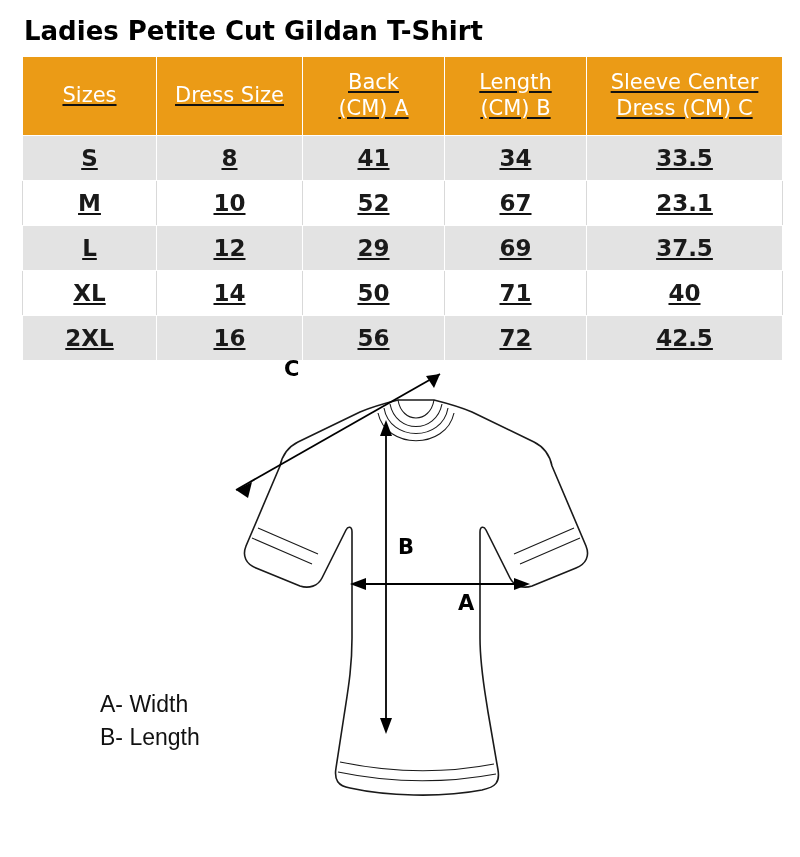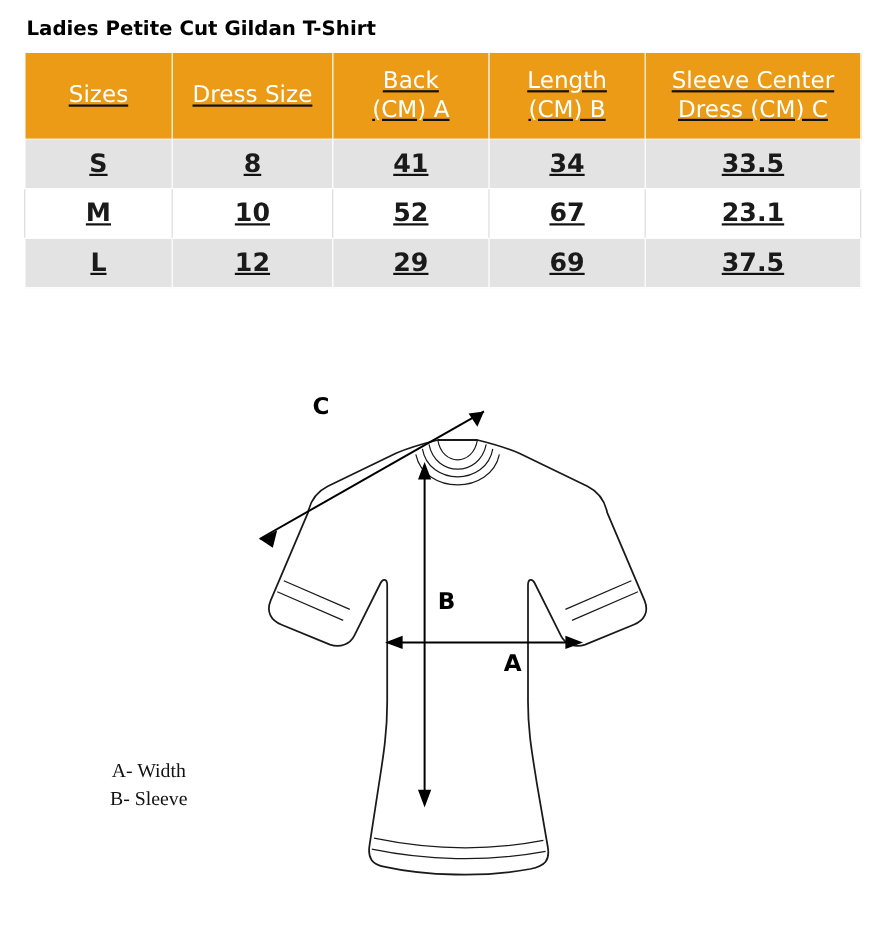--- a/index.html
+++ b/index.html
@@ -10,21 +10,21 @@
   body {
     width: 800px;
     height: 857px;
     font-family: "DejaVu Sans", sans-serif;
     color: #111111;
     position: relative;
     overflow: hidden;
   }
 
   .page-title {
-    font-size: 18px;
+    font-size: 26px;
     font-weight: bold;
     color: #000000;
     margin: 16px 0 10px 24px;
     letter-spacing: 0px;
   }
 
   table.size-table {
     border-collapse: collapse;
     width: 760px;
     margin: 0 0 0 22px;
@@ -77,25 +77,24 @@
     left: 68px;
     top: 338px;
     width: 664px;
     height: 500px;
   }
 
   .legend {
     position: absolute;
     left: 100px;
     top: 688px;
-    font-size: 18px;
+    font-size: 23px;
     color: #111111;
     line-height: 1.42;
-    font-family: Liberation Serif, serif;
-    text-align: center;
+    font-family: Liberation Sans, sans-serif;
   }
   .legend div { white-space: nowrap; }
 
   svg { display: block; }
   .shirt-line {
     fill: #ffffff;
     stroke: #1a1a1a;
     stroke-width: 1.6;
     stroke-linejoin: round;
     stroke-linecap: round;
@@ -166,20 +165,34 @@
       <td>52</td>
       <td>67</td>
       <td>23.1</td>
     </tr>
     <tr class="odd">
       <td>L</td>
       <td>12</td>
       <td>29</td>
       <td>69</td>
       <td>37.5</td>
+    </tr>
+    <tr class="even">
+      <td>XL</td>
+      <td>14</td>
+      <td>50</td>
+      <td>71</td>
+      <td>40</td>
+    </tr>
+    <tr class="odd">
+      <td>2XL</td>
+      <td>16</td>
+      <td>56</td>
+      <td>72</td>
+      <td>42.5</td>
     </tr>
   </tbody>
 </table>
 
 <div class="diagram-wrap">
   <svg width="664" height="500" viewBox="0 0 664 500">
 
     <path class="shirt-line" d="M330 62
          C 322 64, 306 68, 292 74
          L 230 104
@@ -242,14 +255,14 @@
       <polygon points="282,246 298,240 298,252" fill="#000000"></polygon>
       <polygon points="462,246 446,240 446,252" fill="#000000"></polygon>
     </g>
     <text class="label-letter" x="390" y="272">A</text>
 
   </svg>
 </div>
 
 <div class="legend">
   <div>A- Width</div>
-  <div>B- Sleeve</div>
+  <div>B- Length</div>
 </div>
 
 </body></html>

